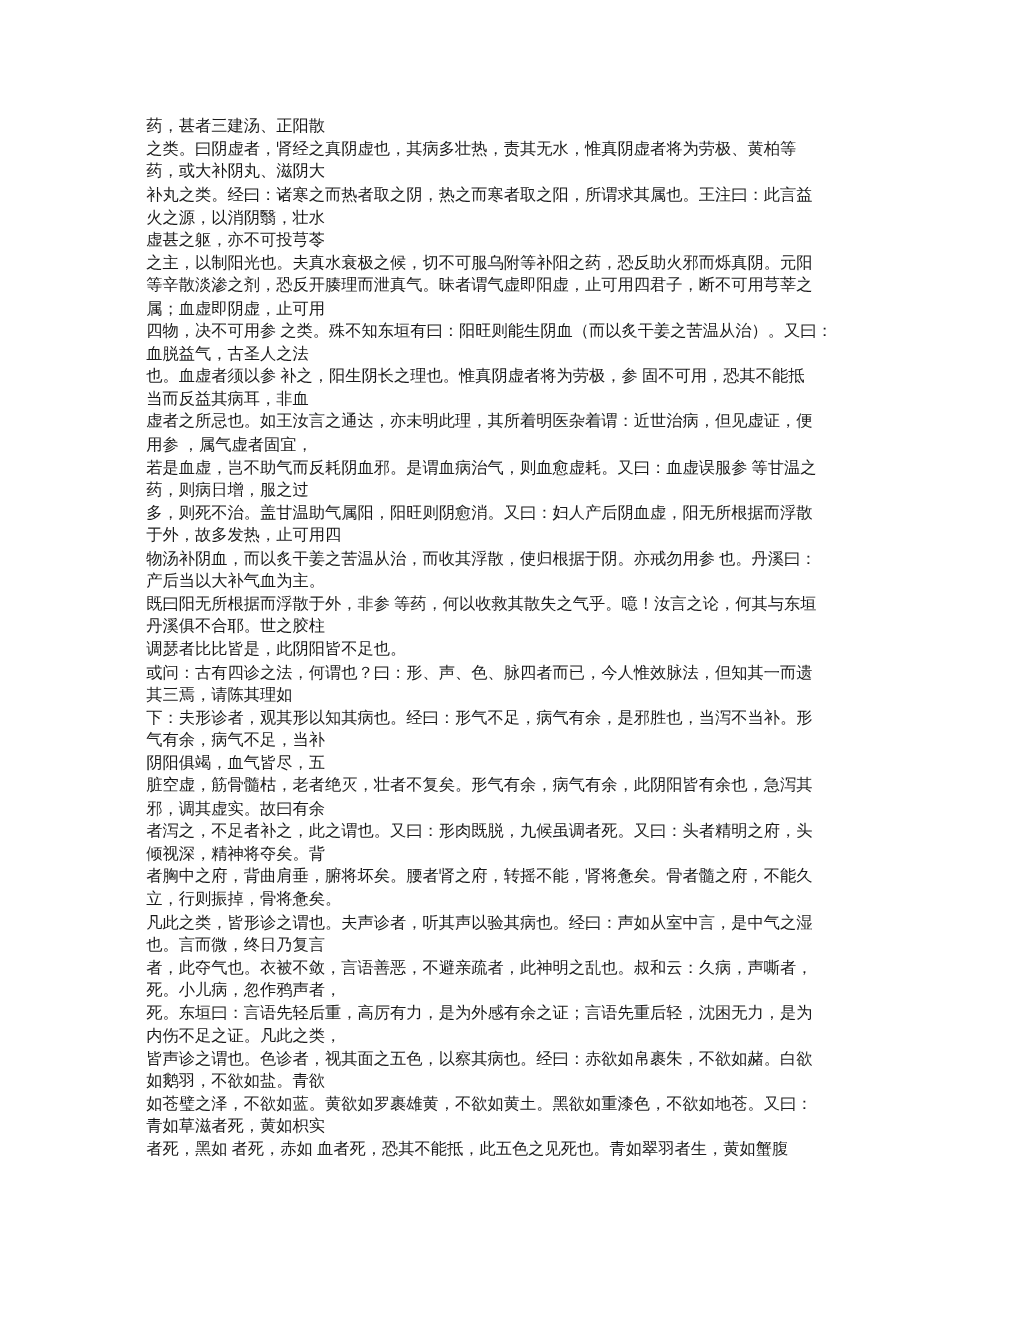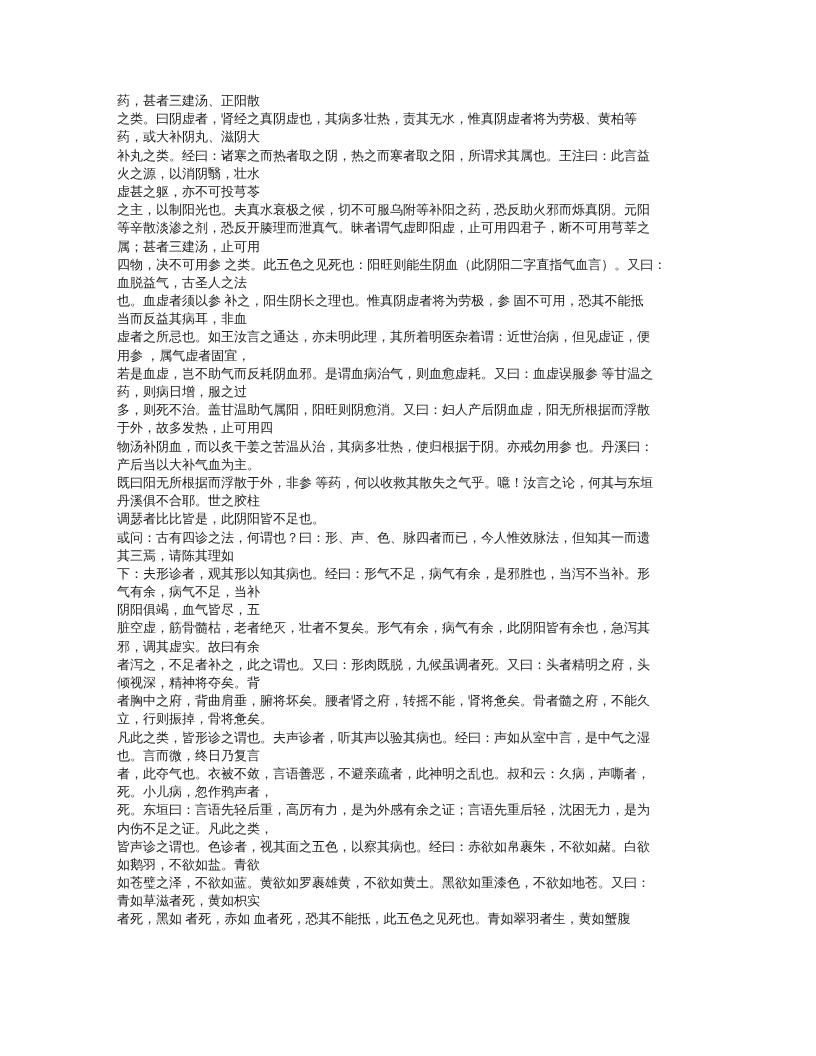--- a/index.html
+++ b/index.html
@@ -36,32 +36,32 @@
 <div class="page">
   <div class="text-block">
       <div class="text-line">药，甚者三建汤、正阳散</div>
       <div class="text-line">之类。曰阴虚者，肾经之真阴虚也，其病多壮热，责其无水，惟真阴虚者将为劳极、黄柏等</div>
       <div class="text-line">药，或大补阴丸、滋阴大</div>
       <div class="text-line">补丸之类。经曰：诸寒之而热者取之阴，热之而寒者取之阳，所谓求其属也。王注曰：此言益</div>
       <div class="text-line">火之源，以消阴翳，壮水</div>
       <div class="text-line">虚甚之躯，亦不可投芎苓</div>
       <div class="text-line">之主，以制阳光也。夫真水衰极之候，切不可服乌附等补阳之药，恐反助火邪而烁真阴。元阳</div>
       <div class="text-line">等辛散淡渗之剂，恐反开腠理而泄真气。昧者谓气虚即阳虚，止可用四君子，断不可用芎莘之</div>
-      <div class="text-line">属；甚者三建汤，止可用</div>
-      <div class="text-line">四物，决不可用参 之类。此五色之见死也：阳旺则能生阴血（此阴阳二字直指气血言）。又曰：</div>
+      <div class="text-line">属；血虚即阴虚，止可用</div>
+      <div class="text-line">四物，决不可用参 之类。殊不知东垣有曰：阳旺则能生阴血（而以炙干姜之苦温从治）。又曰：</div>
       <div class="text-line">血脱益气，古圣人之法</div>
       <div class="text-line">也。血虚者须以参 补之，阳生阴长之理也。惟真阴虚者将为劳极，参 固不可用，恐其不能抵</div>
       <div class="text-line">当而反益其病耳，非血</div>
       <div class="text-line">虚者之所忌也。如王汝言之通达，亦未明此理，其所着明医杂着谓：近世治病，但见虚证，便</div>
       <div class="text-line">用参 ，属气虚者固宜，</div>
       <div class="text-line">若是血虚，岂不助气而反耗阴血邪。是谓血病治气，则血愈虚耗。又曰：血虚误服参 等甘温之</div>
       <div class="text-line">药，则病日增，服之过</div>
       <div class="text-line">多，则死不治。盖甘温助气属阳，阳旺则阴愈消。又曰：妇人产后阴血虚，阳无所根据而浮散</div>
       <div class="text-line">于外，故多发热，止可用四</div>
-      <div class="text-line">物汤补阴血，而以炙干姜之苦温从治，其病多壮热，使归根据于阴。亦戒勿用参 也。丹溪曰：</div>
+      <div class="text-line">物汤补阴血，而以炙干姜之苦温从治，而收其浮散，使归根据于阴。亦戒勿用参 也。丹溪曰：</div>
       <div class="text-line">产后当以大补气血为主。</div>
       <div class="text-line">既曰阳无所根据而浮散于外，非参 等药，何以收救其散失之气乎。噫！汝言之论，何其与东垣</div>
       <div class="text-line">丹溪俱不合耶。世之胶柱</div>
       <div class="text-line">调瑟者比比皆是，此阴阳皆不足也。</div>
       <div class="text-line">或问：古有四诊之法，何谓也？曰：形、声、色、脉四者而已，今人惟效脉法，但知其一而遗</div>
       <div class="text-line">其三焉，请陈其理如</div>
       <div class="text-line">下：夫形诊者，观其形以知其病也。经曰：形气不足，病气有余，是邪胜也，当泻不当补。形</div>
       <div class="text-line">气有余，病气不足，当补</div>
       <div class="text-line">阴阳俱竭，血气皆尽，五</div>
       <div class="text-line">脏空虚，筋骨髓枯，老者绝灭，壮者不复矣。形气有余，病气有余，此阴阳皆有余也，急泻其</div>

